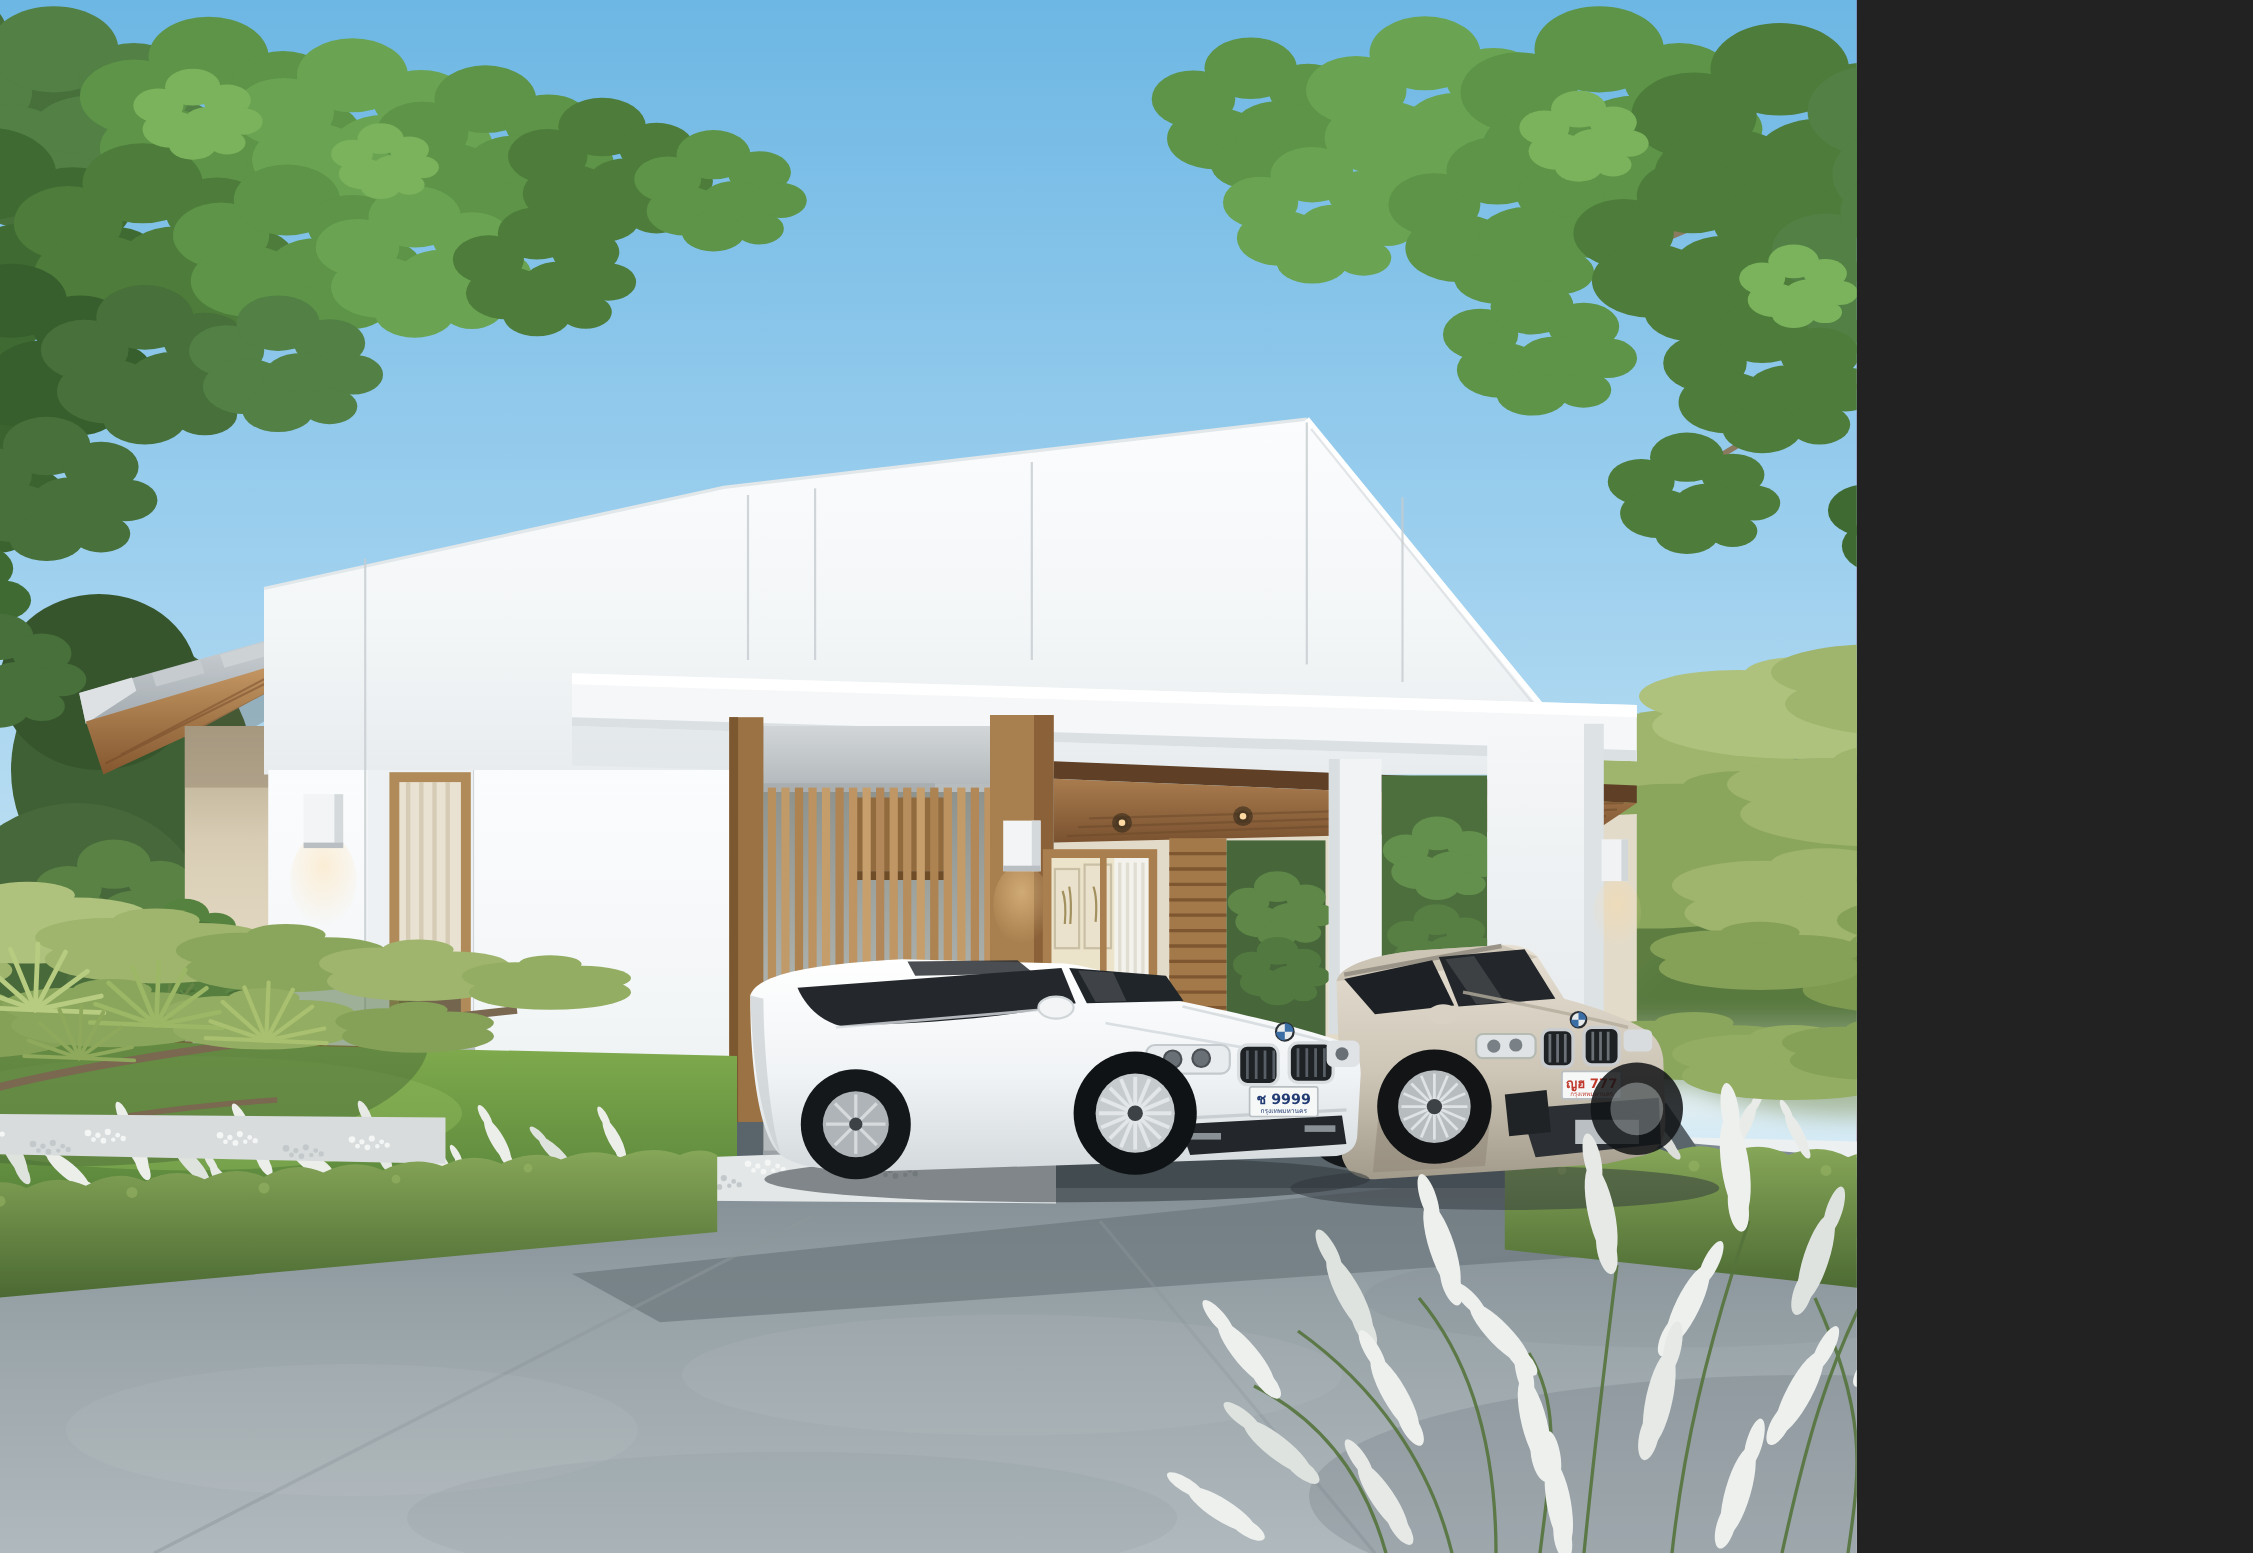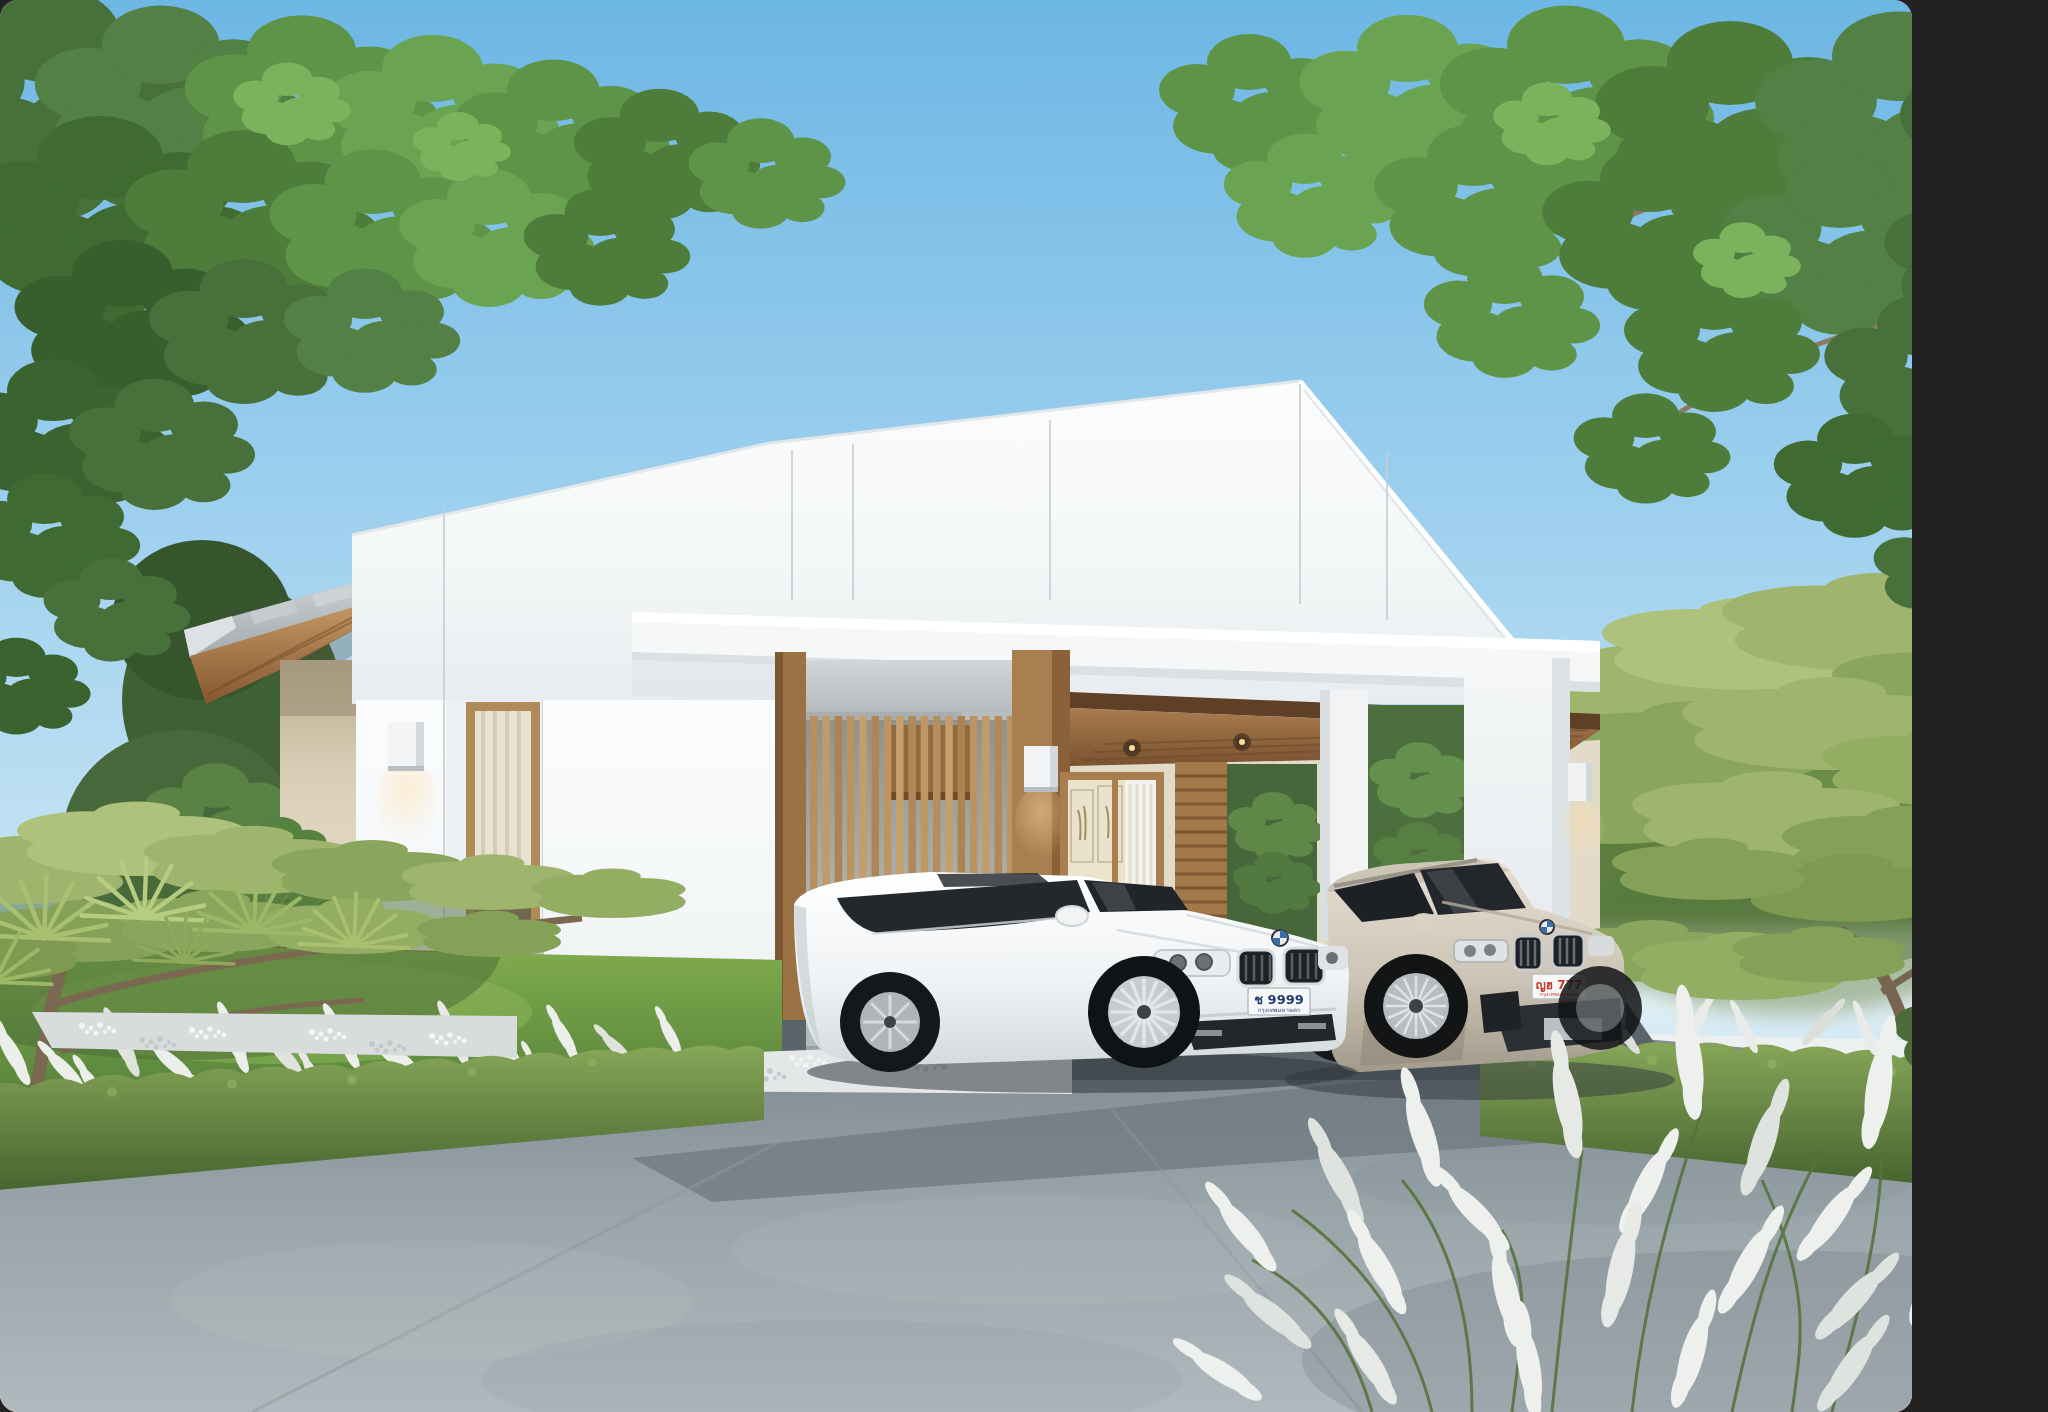--- a/index.html
+++ b/index.html
@@ -1,16 +1,16 @@
 <!DOCTYPE html>
 <html><head>
 <meta charset="utf-8">
 <style>
   html,body{margin:0;padding:0;background:#222;}
-  .stage{position:relative;width:1912px;height:1412px;overflow:hidden;background:#be185d;border-radius:18px;}
+  .stage{position:relative;width:1688px;height:1412px;overflow:hidden;background:#be185d;}
   svg{display:block;width:100%;height:100%;}
   text{font-family:"DejaVu Sans",sans-serif;}
 </style>
 </head>
 <body>
 
 <div class="stage">
 <svg viewBox="0 0 2048 1412" preserveAspectRatio="xMidYMid slice">
 <defs>
   <linearGradient id="gSky" x1="0" y1="0" x2="0" y2="1">

